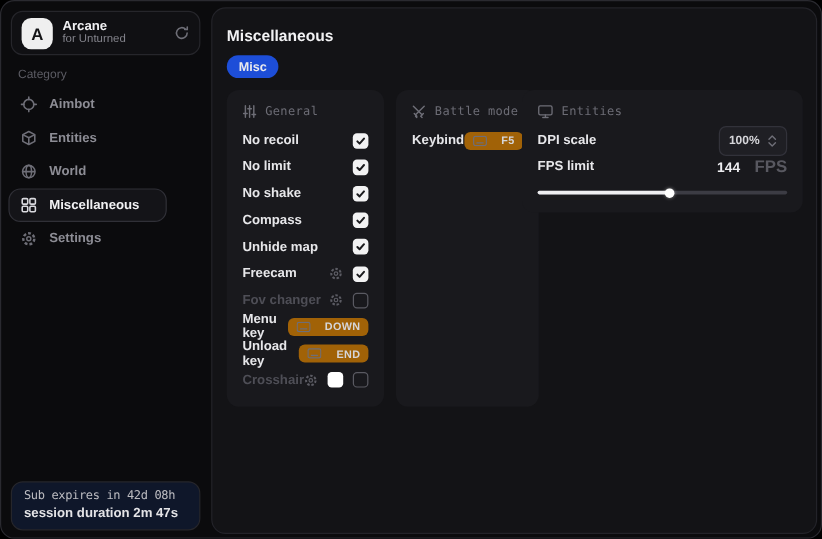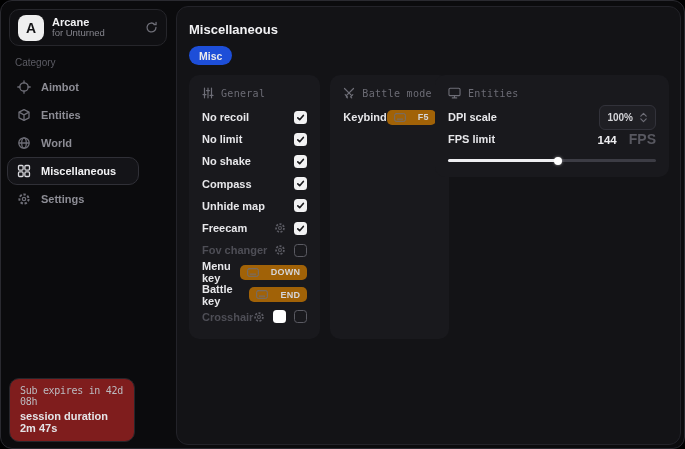--- a/index.html
+++ b/index.html
@@ -30,22 +30,22 @@
   .nav-item {
     height:28px; margin:0 6px; padding:0 9px; border-radius:10px;
     display:flex; align-items:center; gap:10px; cursor:default;
     color:#6f6f78; border:1px solid transparent;
   }
   .nav-item .nav-label { font-size:11px; font-weight:600; color:#8d8d95; }
   .nav-item.active { border-color:#303037; background:#141418; }
   .nav-item.active .nav-label { color:#f2f2f4; }
   .nav-item.active .icon { color:#d9d9de; }
   .status-card {
-    position:absolute; left:8px; bottom:6px; width:126px;
-    border:1px solid #26262b; border-radius:10px; background:#7f1d1d;
+    position:absolute; left:8px; bottom:6px; width:158px;
+    border:1px solid #26262b; border-radius:10px; background:#0f172a;
     padding:6px 10px 7px;
   }
   .status-line1 { font-family:"DejaVu Sans Mono", monospace; font-size:10px; color:#bcbcc1; letter-spacing:-0.3px; }
   .status-line2 { margin-top:3px; font-size:11px; font-weight:700; color:#e4e4e7; }
   
   .main {
     position:absolute; left:175px; top:5px; width:505px; height:439px;
     background:#131316; border:1px solid #232329; border-radius:12px;
   }
   .page-title { position:absolute; left:12px; top:15px; font-size:13px; font-weight:700; color:#f2f2f4; }
@@ -284,21 +284,21 @@
                       <rect x="0.6" y="0.8" width="11.8" height="8.4" rx="1.6"></rect>
                       <path d="M3.6 6.8h5.8"></path>
                     </svg>
                 </span>
                 <span class="keytext">DOWN</span>
               </span>
             </div>
           </div>
 
           <div class="row">
-            <span class="row-label">Battle key</span>
+            <span class="row-label">Unload key</span>
             <div class="controls">
               <span class="keybadge">
                 <span class="icon">
                   <svg width="12" height="9" viewBox="0 0 13 10" fill="none" stroke="currentColor" stroke-width="1.1" stroke-linecap="round">
                       <rect x="0.6" y="0.8" width="11.8" height="8.4" rx="1.6"></rect>
                       <path d="M3.6 6.8h5.8"></path>
                     </svg>
                 </span>
                 <span class="keytext">END</span>
               </span>

